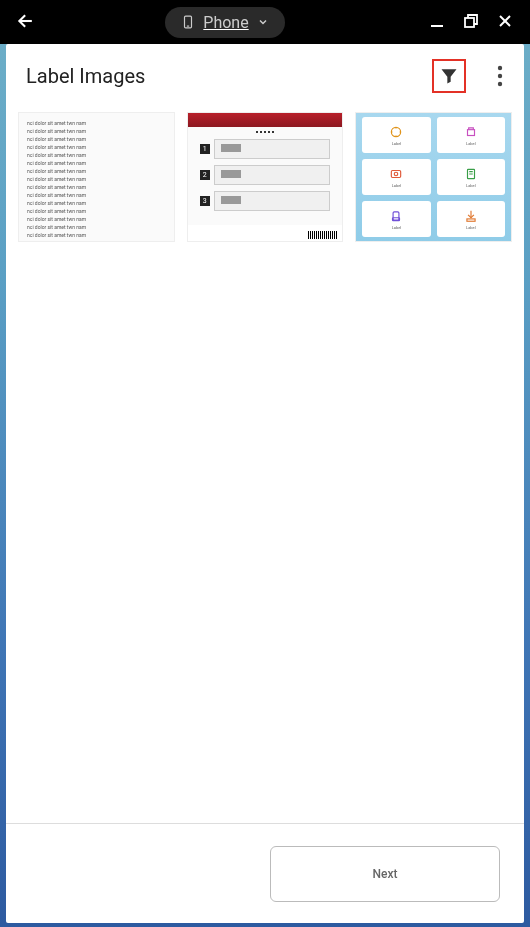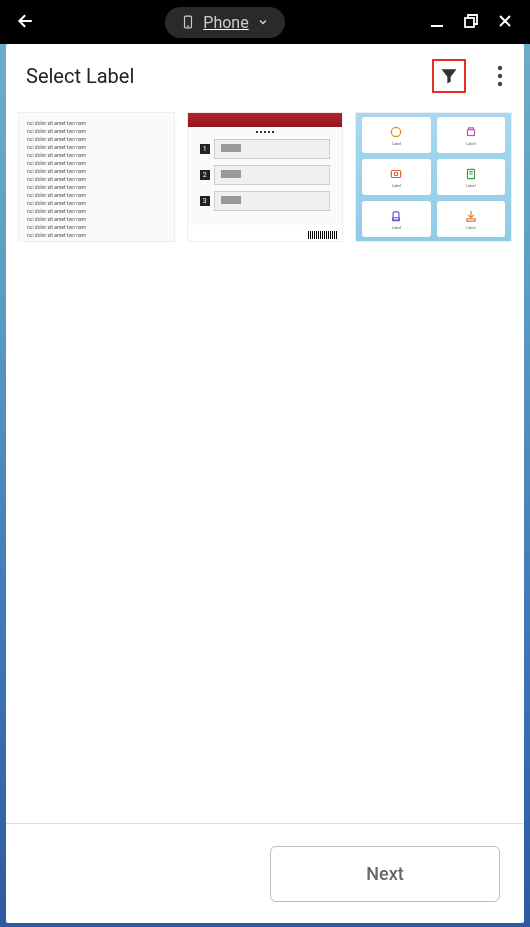--- a/index.html
+++ b/index.html
@@ -139,21 +139,21 @@
     align-items:center;
     padding: 0 24px;
   }
   .next-btn {
     width: 230px;
     height: 56px;
     border: 1px solid #bbb;
     border-radius: 6px;
     background: #fff;
     color: #666;
-    font-size: 18px;
+    font-size: 12px;
     font-weight: 500;
     display:flex;
     align-items:center;
     justify-content:center;
     cursor: pointer;
   }
 </style>
 </head>
 <body>
 
@@ -194,21 +194,21 @@
       <svg width="14" height="14" viewBox="0 0 14 14" stroke="#fff" stroke-width="2">
           <line x1="2" y1="2" x2="12" y2="12"></line>
           <line x1="12" y1="2" x2="2" y2="12"></line>
         </svg>
     </span>
   </div>
 </div>
 
 <div class="app">
   <div class="app-header">
-    <div class="app-title">Select Label</div>
+    <div class="app-title">Label Images</div>
     <div class="filter-btn">
       <svg width="20" height="20" viewBox="0 0 24 24" fill="#333">
           <path d="M3 4h18l-7 9v6l-4 2v-8L3 4z"></path>
         </svg>
     </div>
     <div class="more-btn">
       <svg width="6" height="22" viewBox="0 0 6 22" fill="#444">
           <circle cx="3" cy="3" r="2.2"></circle>
           <circle cx="3" cy="11" r="2.2"></circle>
           <circle cx="3" cy="19" r="2.2"></circle>

